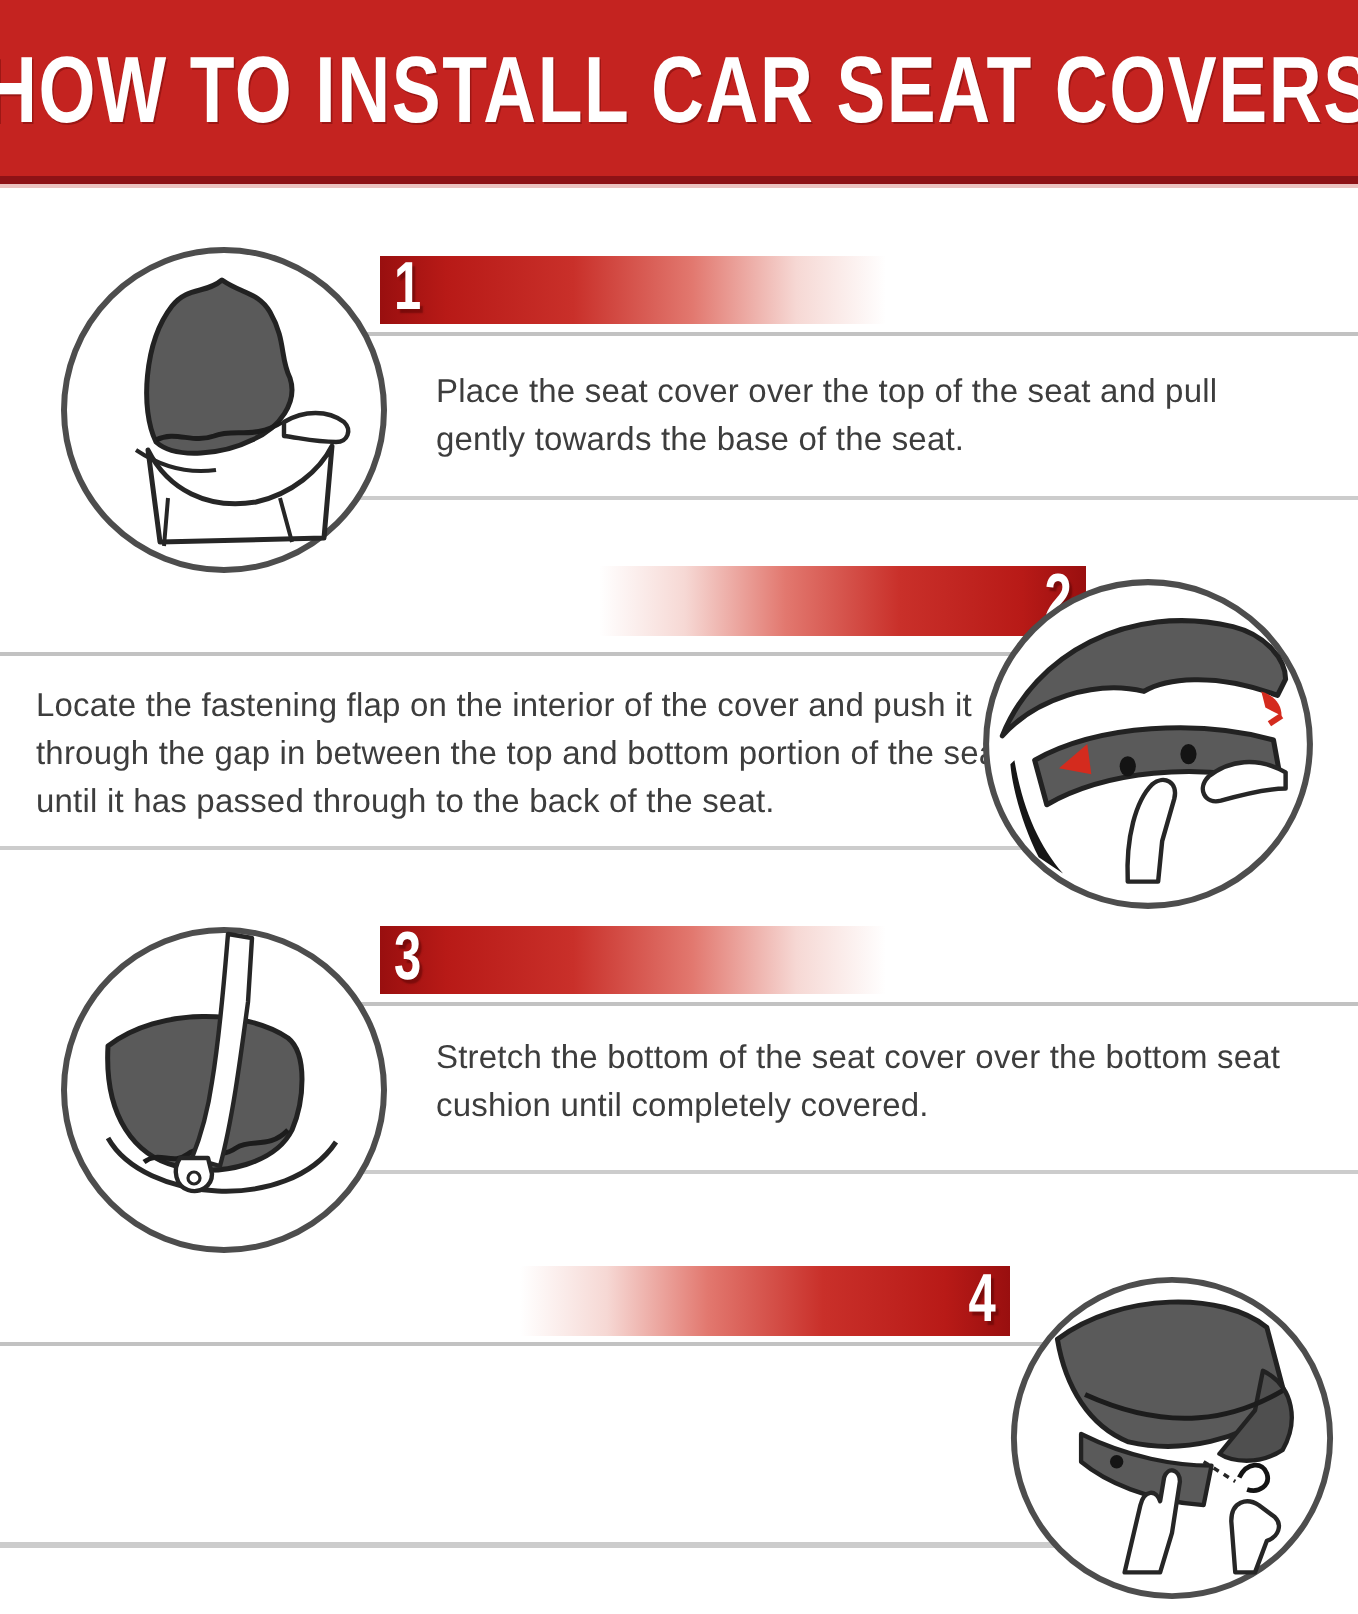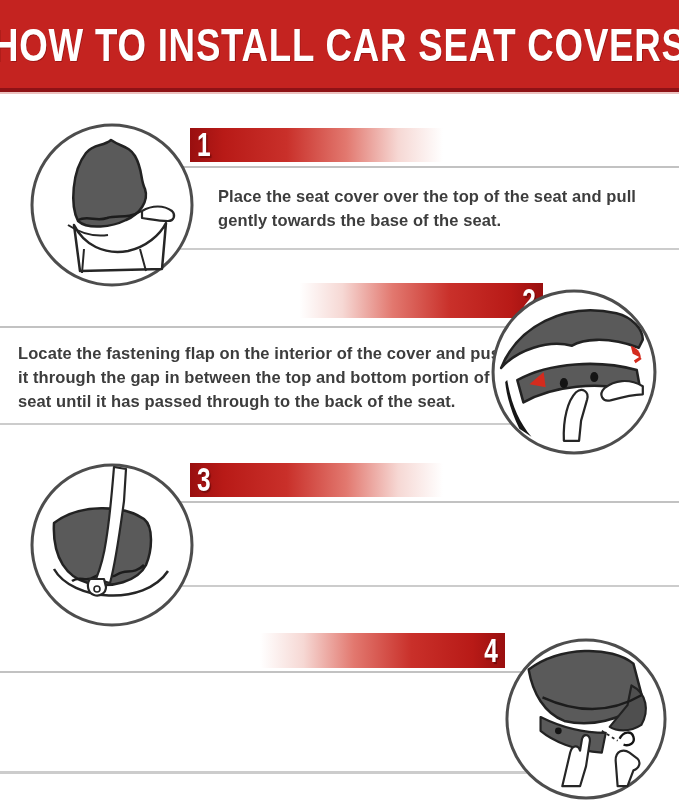--- a/index.html
+++ b/index.html
@@ -39,21 +39,20 @@
   .bar.bar-rtl .num{right:7px;transform-origin:right center;}
   
   .panel{position:absolute;background:#ffffff;border-top:2px solid #c2c2c2;border-bottom:2px solid #cccccc;}
   #panel1{left:148px;top:166px;width:531px;height:80px;}
   #panel2{left:0px;top:326px;width:546px;height:95px;}
   #panel3{left:148px;top:501px;width:531px;height:82px;}
   #panel4{left:0px;top:671px;width:546px;height:98px;border-bottom-width:3px;}
   .desc{
     position:absolute;margin:0;color:#3d3d3d;font-size:16.5px;line-height:24px;
     letter-spacing:0.1px;
-    font-weight:bold;
   }
   #text1{left:218px;top:184px;width:428px;}
   #text2{left:18px;top:341px;width:505px;}
   #text3{left:218px;top:517px;width:436px;}
   #text4{left:18px;top:685px;width:470px;}
   
   .circ{position:absolute;}
   #circ1{left:28px;top:121px;width:168px;height:168px;}
   #circ2{left:489px;top:287px;width:170px;height:170px;}
   #circ3{left:28px;top:461px;width:168px;height:168px;}
@@ -79,20 +78,21 @@
   <div id="bar2" class="bar bar-rtl">
     <span class="num">2</span>
   </div>
   <div id="panel2" class="panel"></div>
   <p id="text2" class="desc">Locate the fastening flap on the interior of the cover and push it through the gap in between the top and bottom portion of the seat until it has passed through to the back of the seat.</p>
 
   <div id="bar3" class="bar bar-ltr">
     <span class="num">3</span>
   </div>
   <div id="panel3" class="panel"></div>
+  <p id="text3" class="desc">Stretch the bottom of the seat cover over the bottom seat cushion until completely covered.</p>
 
   <div id="bar4" class="bar bar-rtl">
     <span class="num">4</span>
   </div>
   <div id="panel4" class="panel"></div>
 
   <div id="circ1" class="circ">
     <svg viewBox="0 0 168 168" xmlns="http://www.w3.org/2000/svg">
       <circle cx="84" cy="84" r="80" fill="#ffffff" stroke="#4d4d4d" stroke-width="3"></circle>
 

